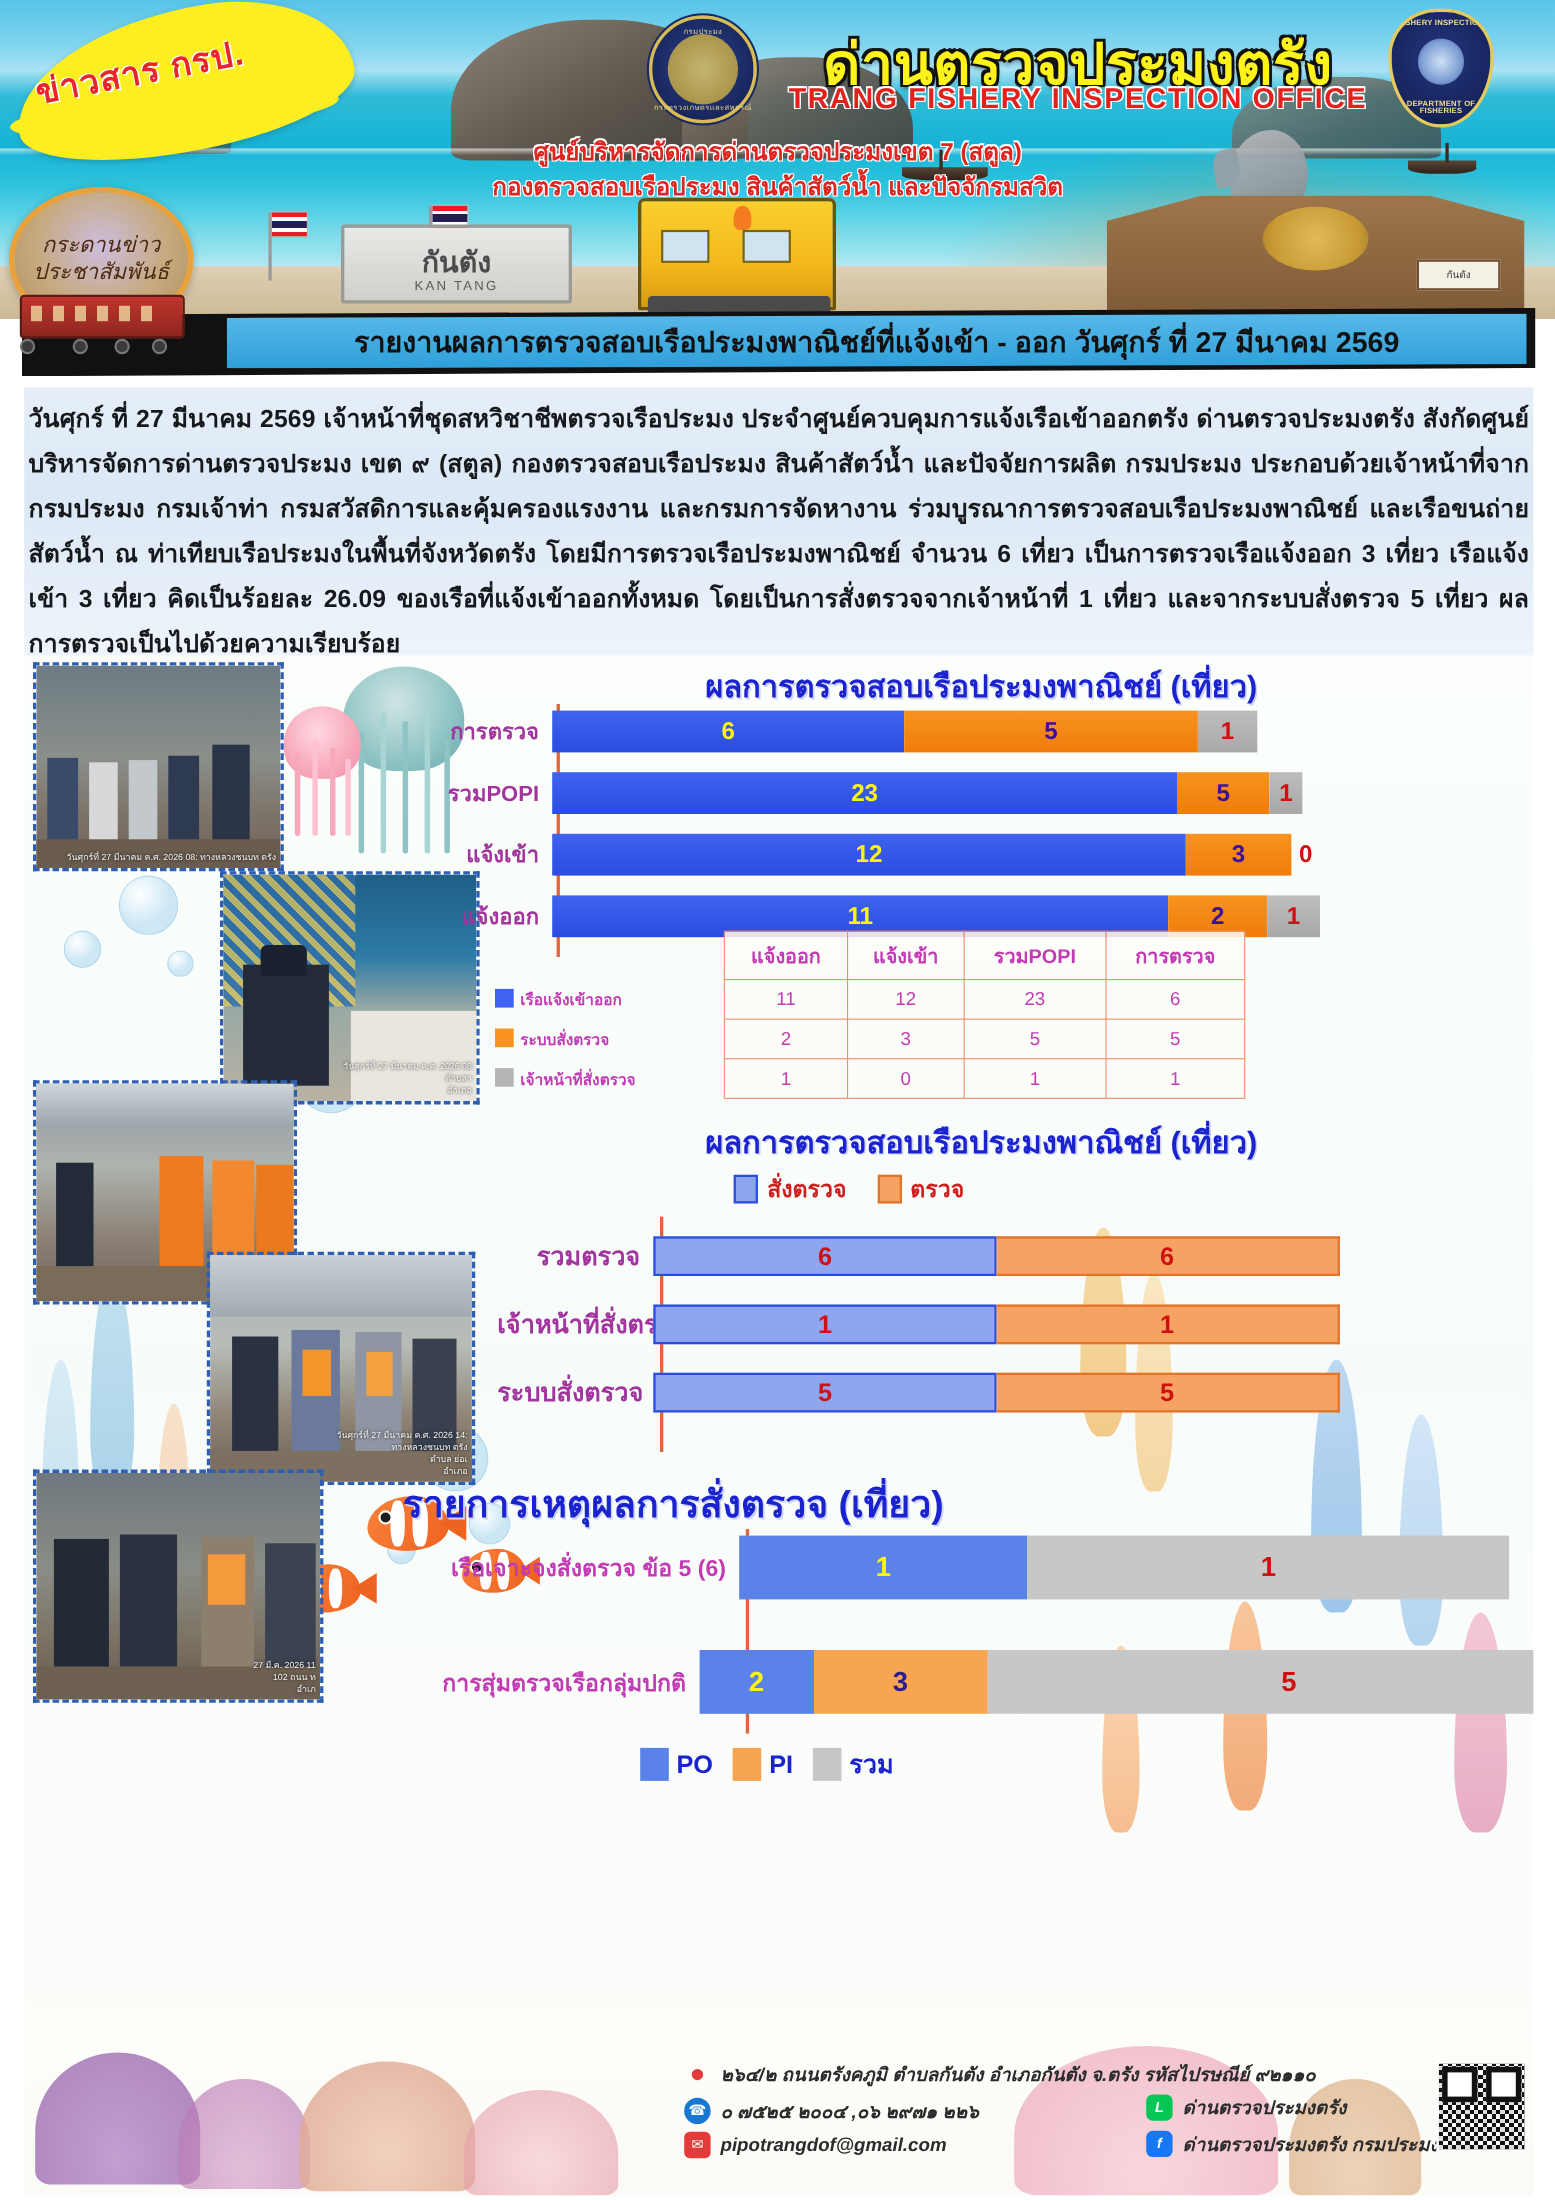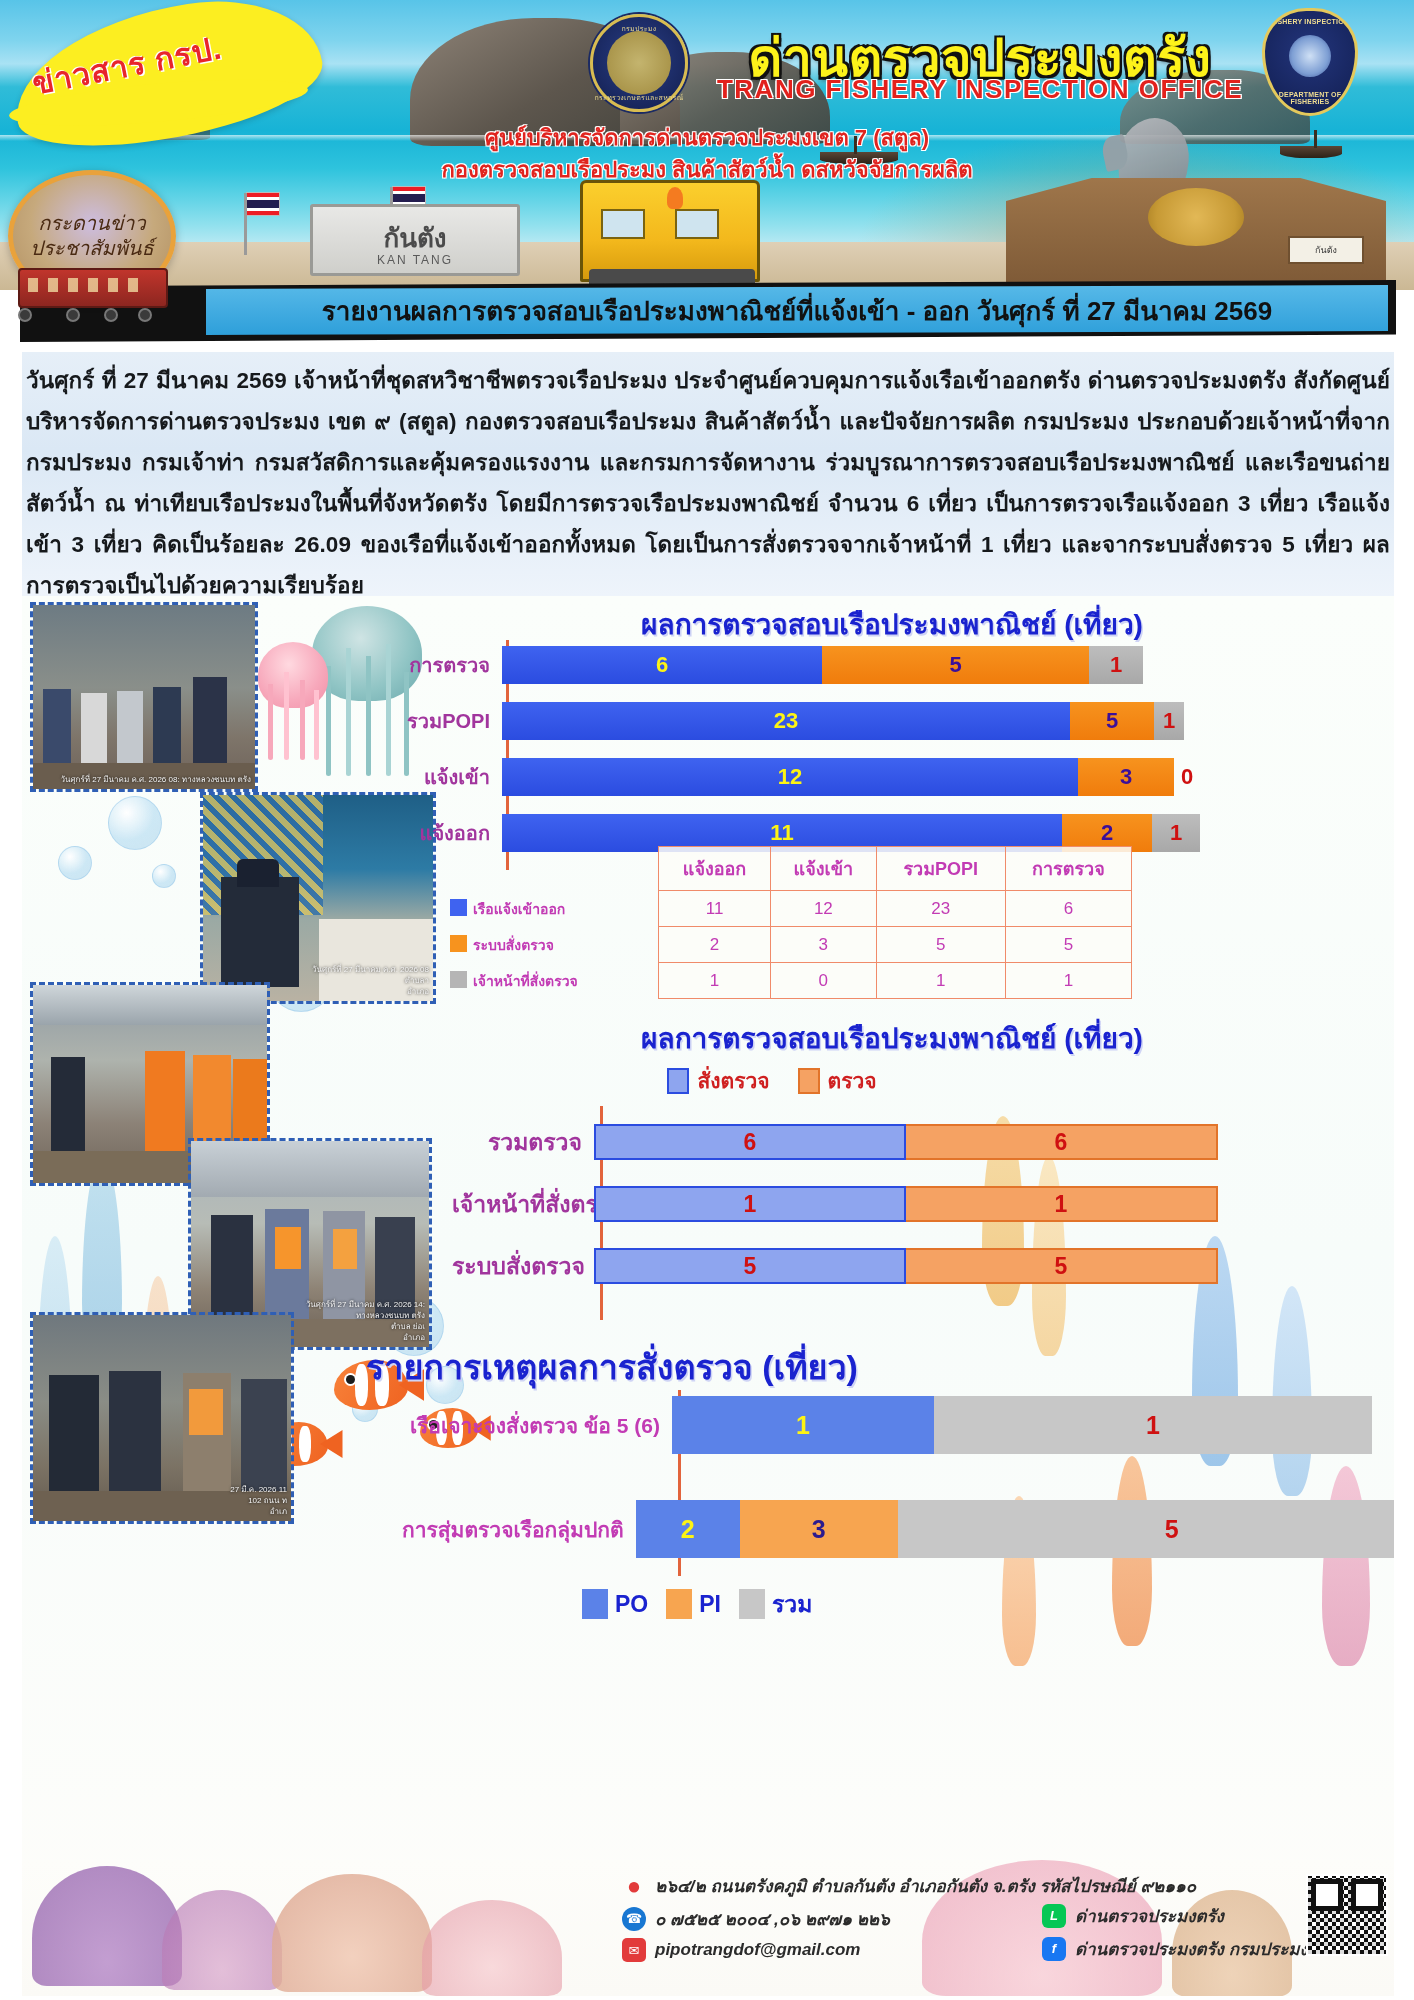--- a/index.html
+++ b/index.html
@@ -355,21 +355,21 @@
 
     <div class="patch">
       <div class="pt t">FISHERY INSPECTION</div>
       <div class="ring"></div>
       <div class="pt b">DEPARTMENT OF FISHERIES</div>
     </div>
 
     <div class="title-th">ด่านตรวจประมงตรัง</div>
     <div class="title-en">TRANG FISHERY INSPECTION OFFICE</div>
     <div class="sub1">ศูนย์บริหารจัดการด่านตรวจประมงเขต 7 (สตูล)</div>
-    <div class="sub2">กองตรวจสอบเรือประมง สินค้าสัตว์น้ำ ดสหวัจจัยการผลิต</div>
+    <div class="sub2">กองตรวจสอบเรือประมง สินค้าสัตว์น้ำ และปัจจักรมสวิต</div>
     <div class="dugong"></div>
 
     <div class="strip">
       <div class="sand"></div>
       <div class="station">
         <div class="gable"></div>
         <div class="sign">กันตัง</div>
       </div>
       <div class="flag f1">
           <div class="pole"></div>
@@ -515,21 +515,21 @@
       <div style="position:absolute; left:132px; top:70px; width:42px; height:116px; background:#8f95a3;"></div>
       <div style="position:absolute; left:142px; top:88px; width:24px; height:40px; background:#f4a13f;"></div>
       <div style="position:absolute; left:184px; top:76px; width:40px; height:110px; background:#39404f;"></div>
       <div style="position:absolute; left:0; bottom:0; width:100%; height:28px; background:#7d7060;"></div>
       <div class="stamp" style="white-space:pre-line;">วันศุกร์ที่ 27 มีนาคม ค.ศ. 2026 14:
 ทางหลวงชนบท ตรัง
 ตำบล ย่อเ
 อำเภอ</div>
     </div>
 
-    <div class="photo" style="left:8px; top:716px; width:264px; height:212px;">
+    <div class="photo" style="left:8px; top:740px; width:264px; height:212px;">
       <div class="sky" style="background:linear-gradient(to bottom,#6f787e 0%,#8a8d86 42%,#7b7264 74%,#635a4f 100%);"></div>
       <div style="position:absolute; left:16px; top:60px; width:50px; height:130px; background:#232a36;"></div>
       <div style="position:absolute; left:76px; top:56px; width:52px; height:134px; background:#2b3240;"></div>
       <div style="position:absolute; left:150px; top:58px; width:48px; height:128px; background:#8d7f6d;"></div>
       <div style="position:absolute; left:156px; top:74px; width:34px; height:46px; background:#f29a3c;"></div>
       <div style="position:absolute; left:208px; top:64px; width:46px; height:122px; background:#3b4250;"></div>
       <div style="position:absolute; left:0; bottom:0; width:100%; height:30px; background:#6e6151;"></div>
       <div class="stamp" style="white-space:pre-line;">27 มี.ค. 2026 11
 102 ถนน ท
 อำเภ</div>

